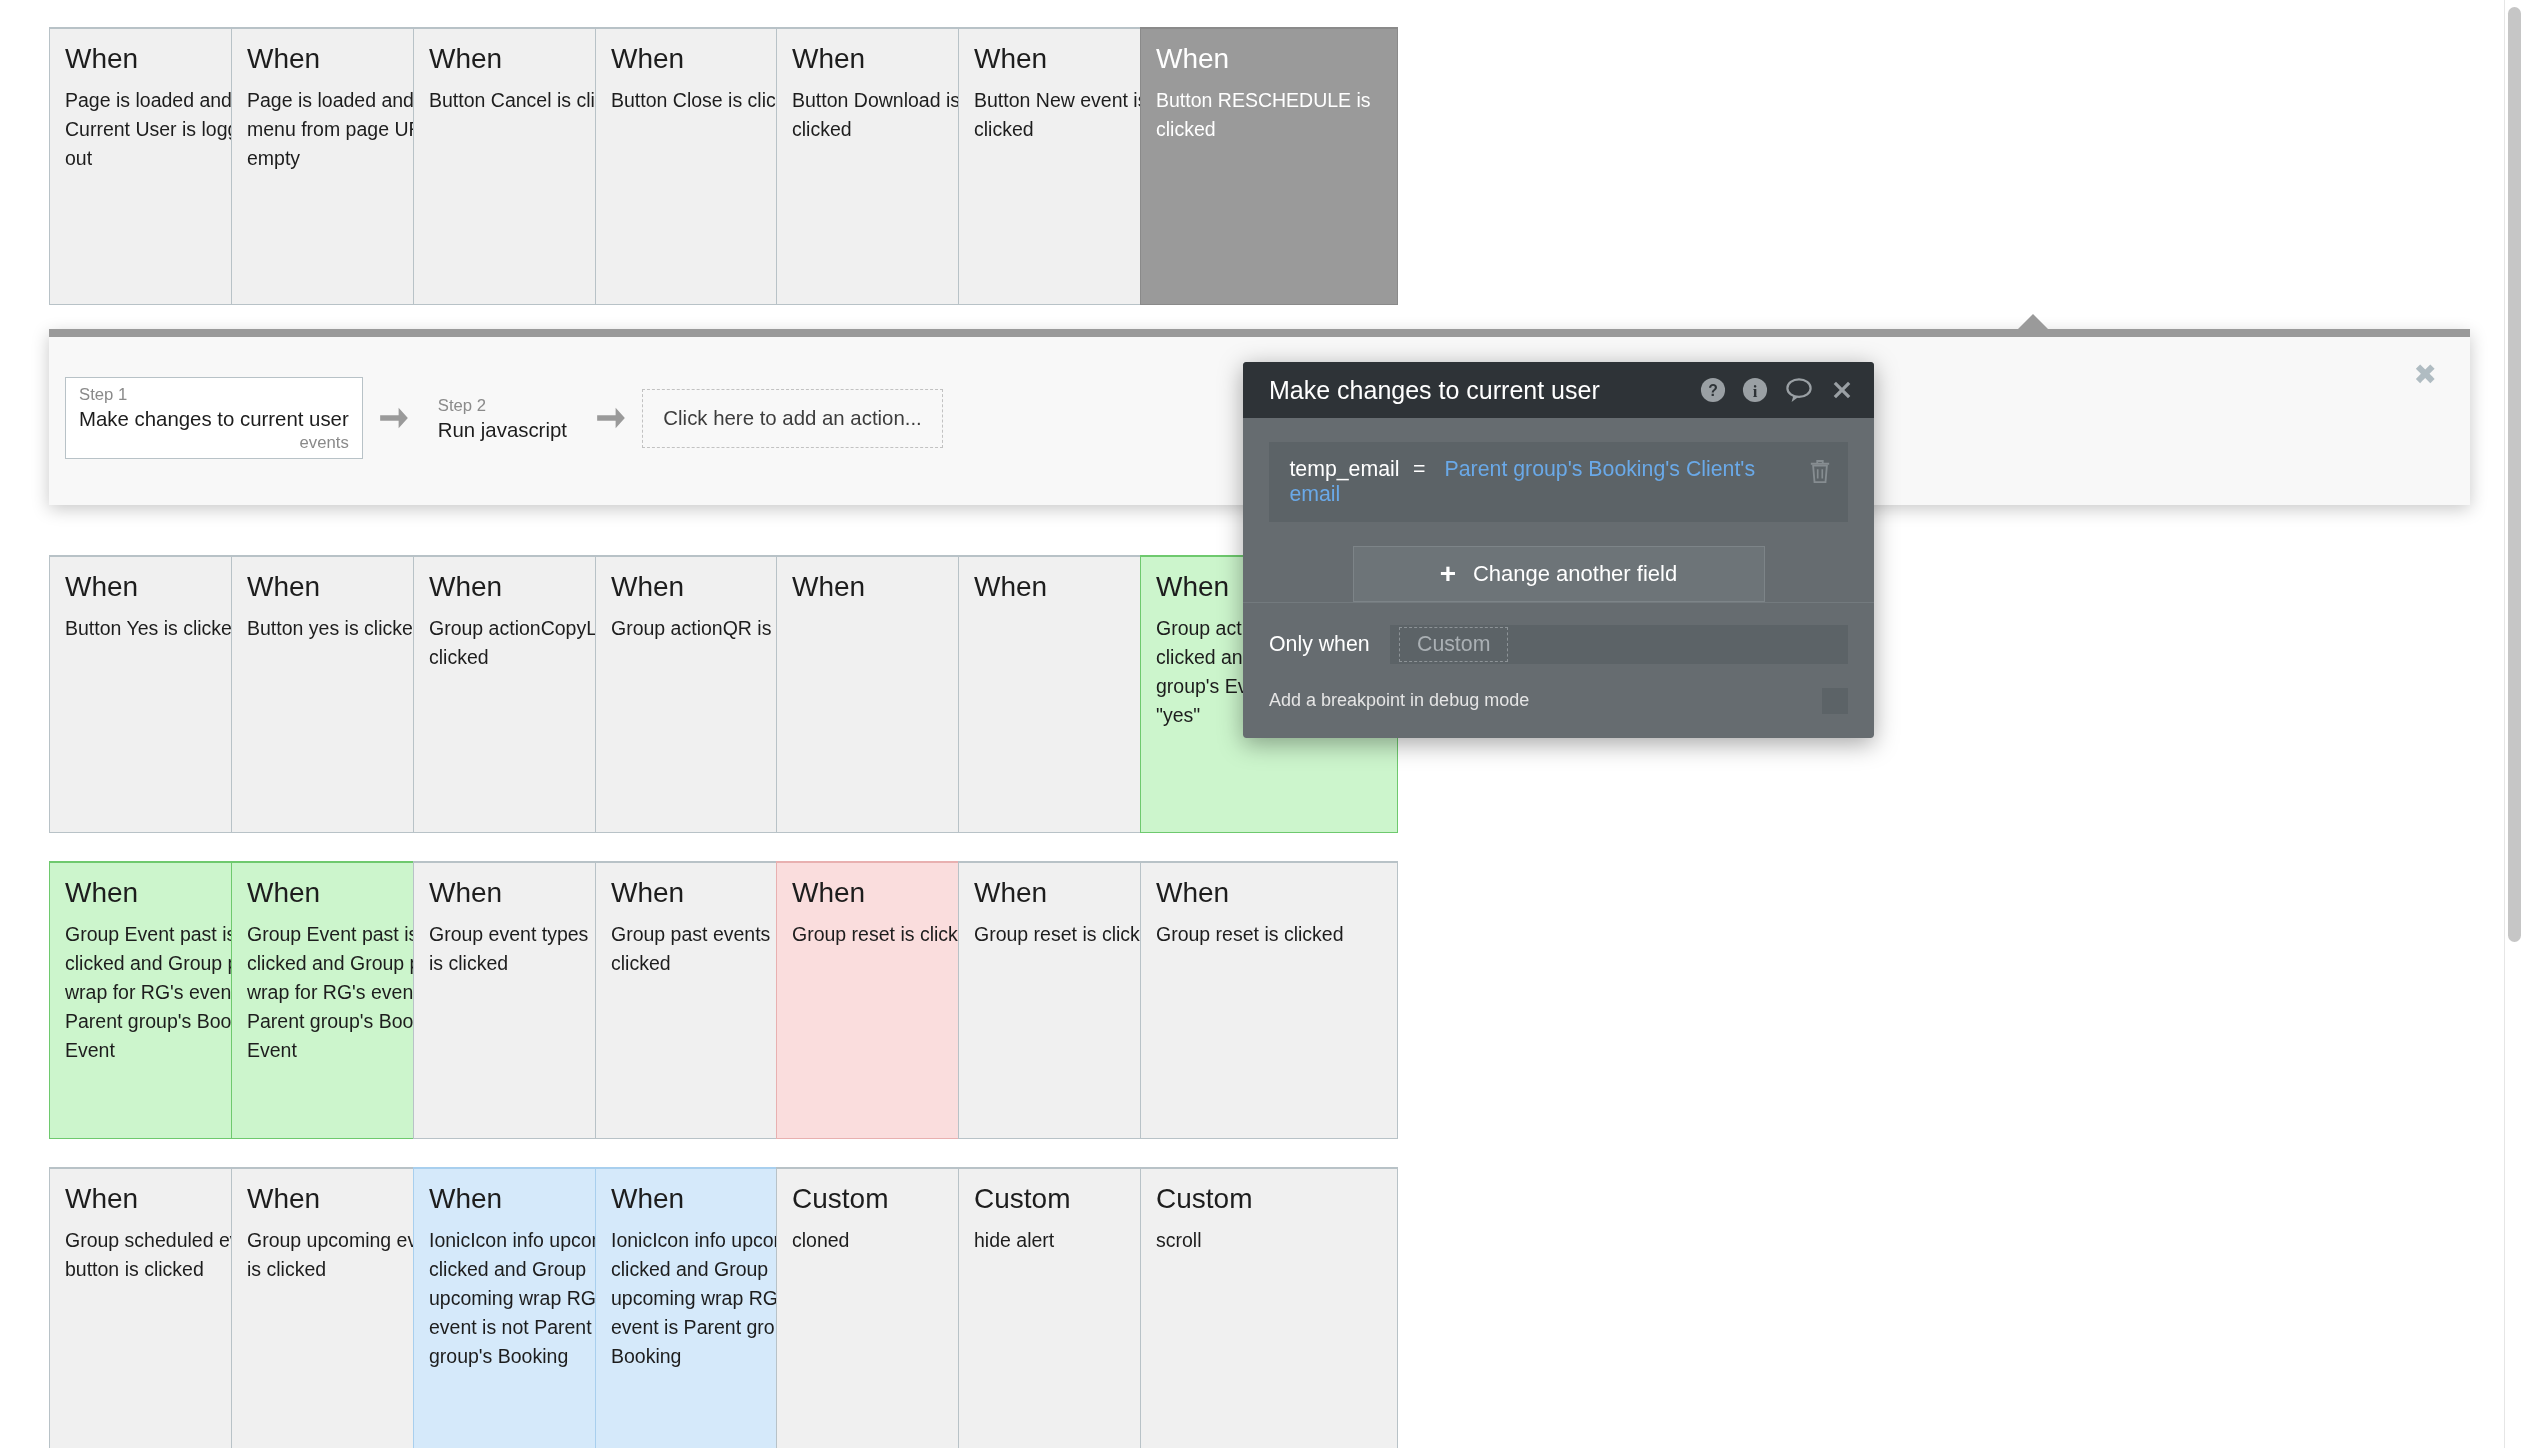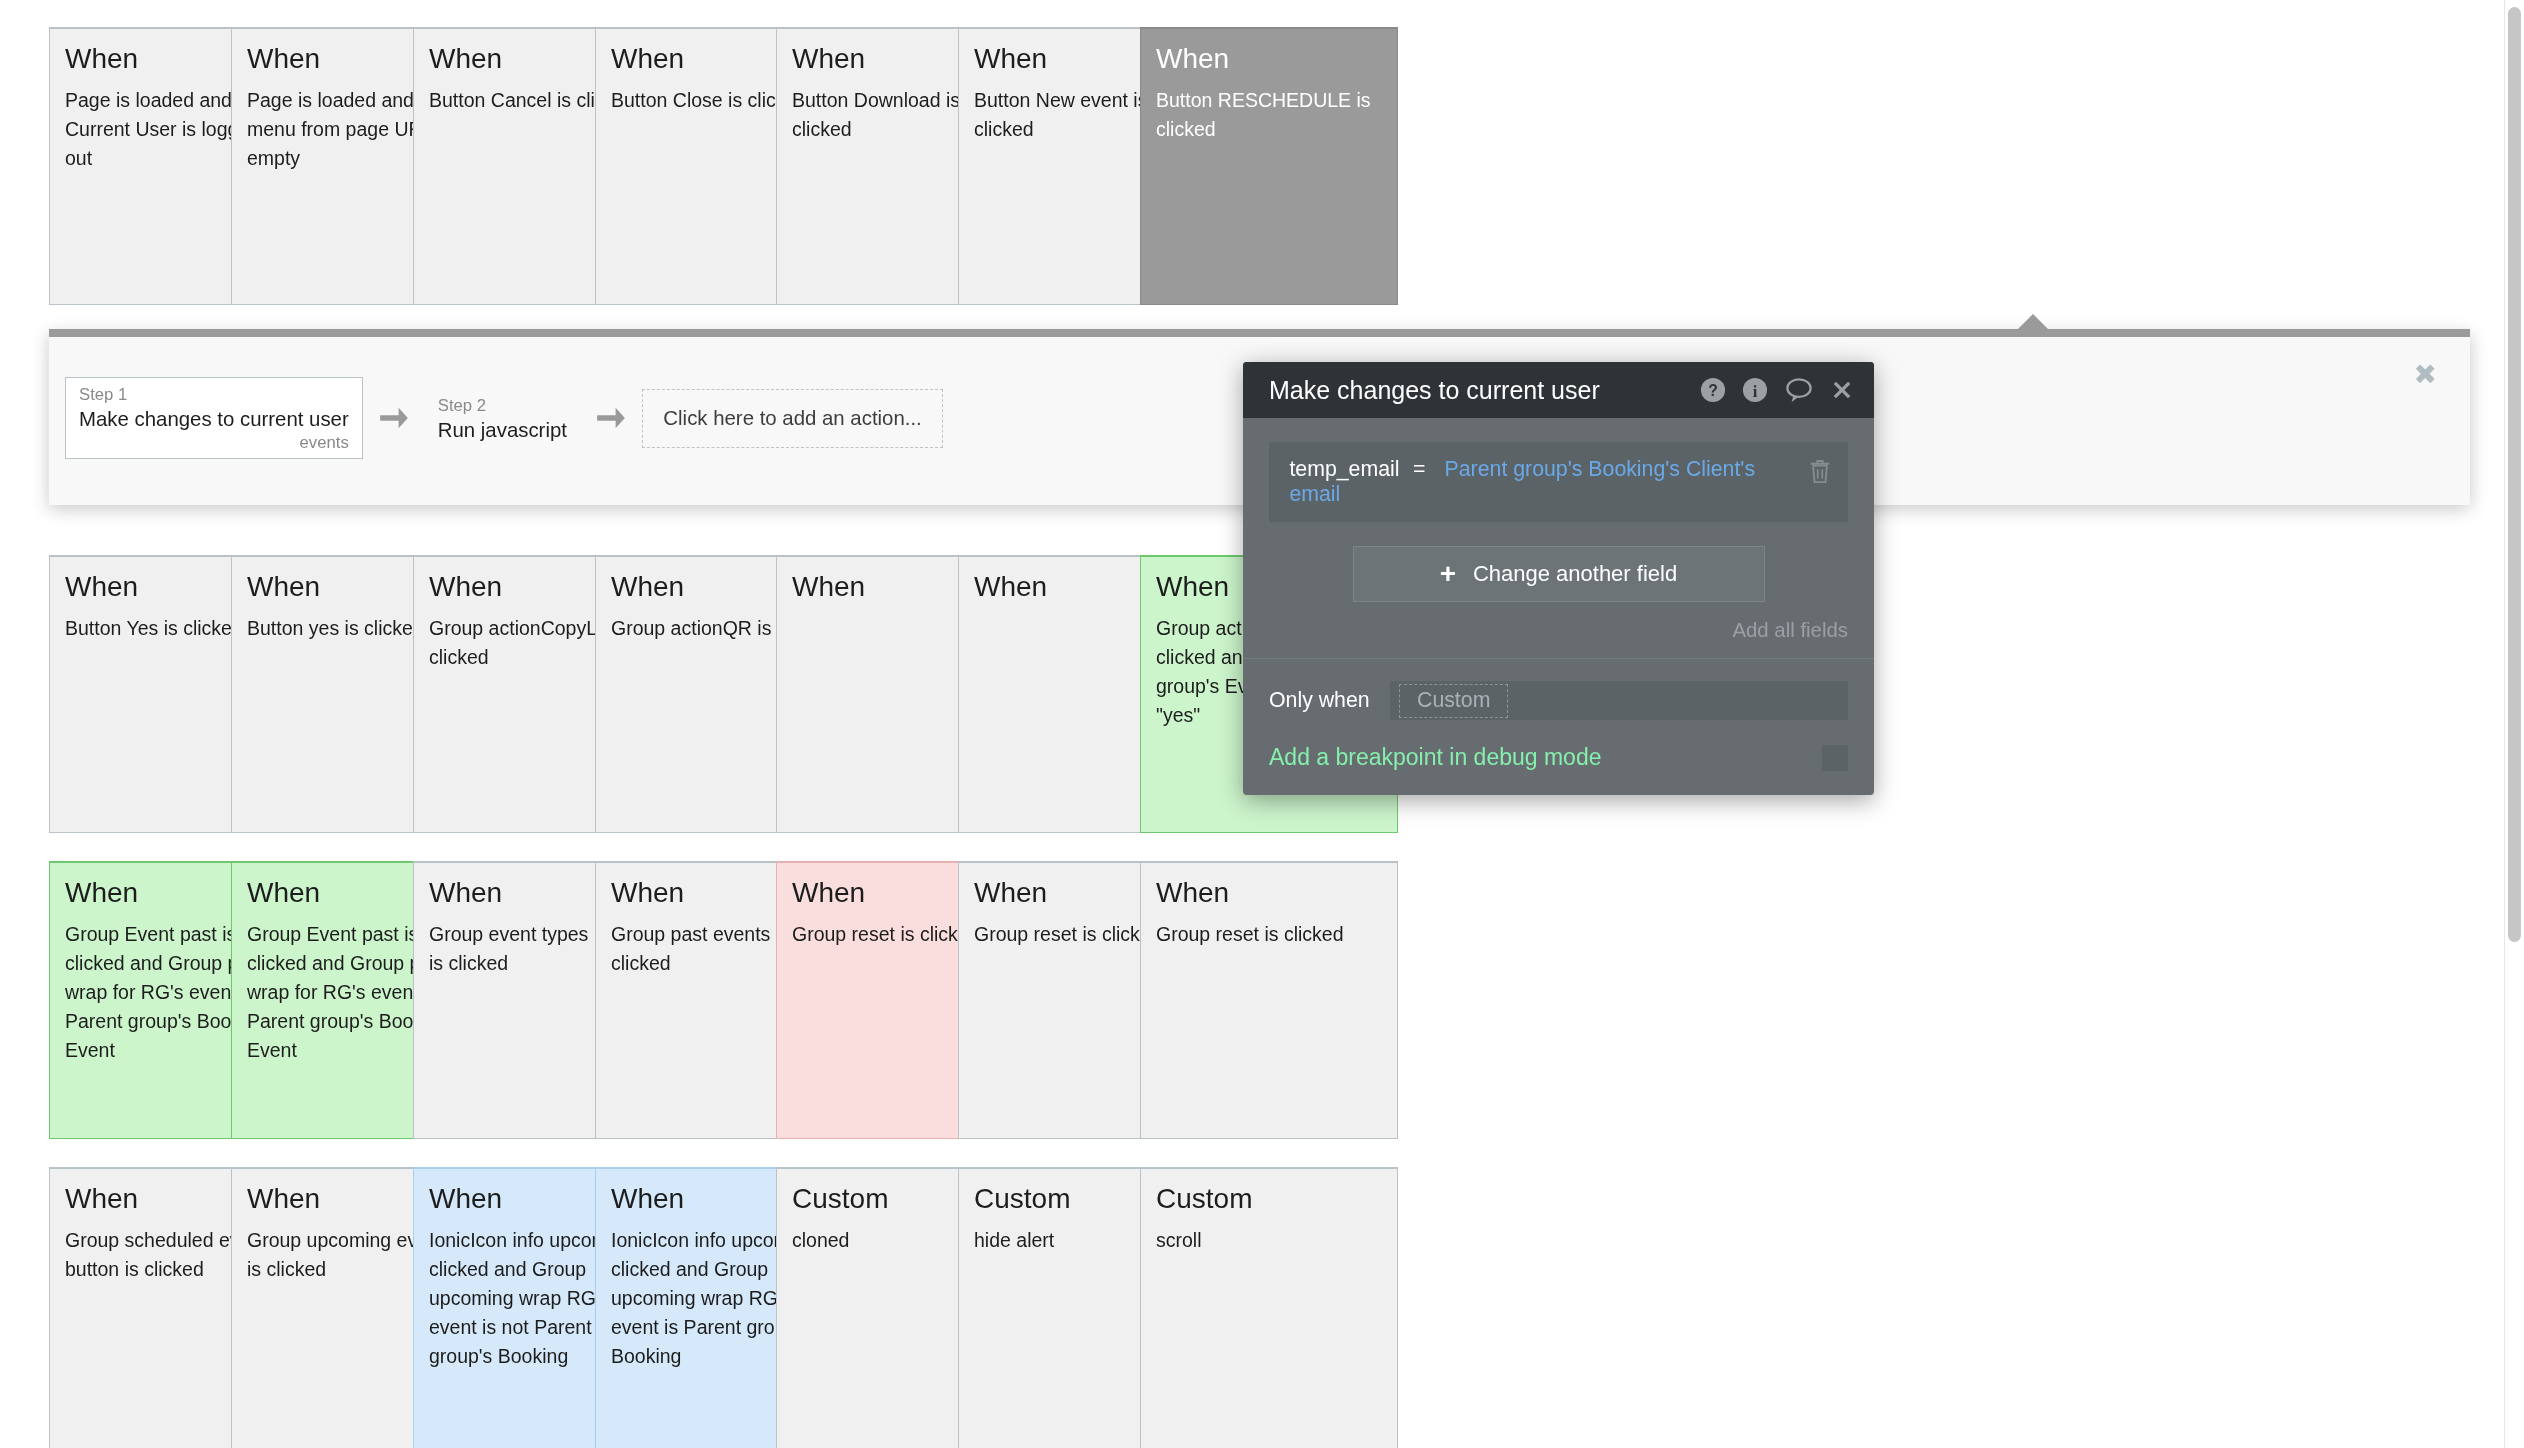--- a/index.html
+++ b/index.html
@@ -290,22 +290,22 @@
     font-size: 21.3px;
     padding: 3.7px 16.7px;
   }
   #breakpoint-row {
     display: flex;
     align-items: center;
     padding: 24px 26px 24px 26px;
   }
   #breakpoint-label {
     flex: 1;
-    font-size: 23px;
-    color: #86efac;
+    font-size: 18px;
+    color: #e5e5e5;
   }
   #breakpoint-checkbox {
     width: 26px;
     height: 26px;
     background: #5c6367;
     cursor: pointer;
   }
 
   
   #v-scrollbar-track {
@@ -533,21 +533,20 @@
             <path d="M9.5 11 v10 M14.5 11 v10" stroke="#868d91" stroke-width="1.8"></path>
           </svg>
         </span>
       </div>
 
       <button id="change-another">
         <span class="plus">+</span>
         <span>Change another field</span>
       </button>
 
-      <div id="add-all-fields">Add all fields</div>
     </div>
 
     <div id="modal-divider"></div>
 
     <div id="only-when-row">
       <div id="only-when-label">Only when</div>
       <div id="only-when-input">
         <span id="only-when-placeholder">Custom</span>
       </div>
     </div>

